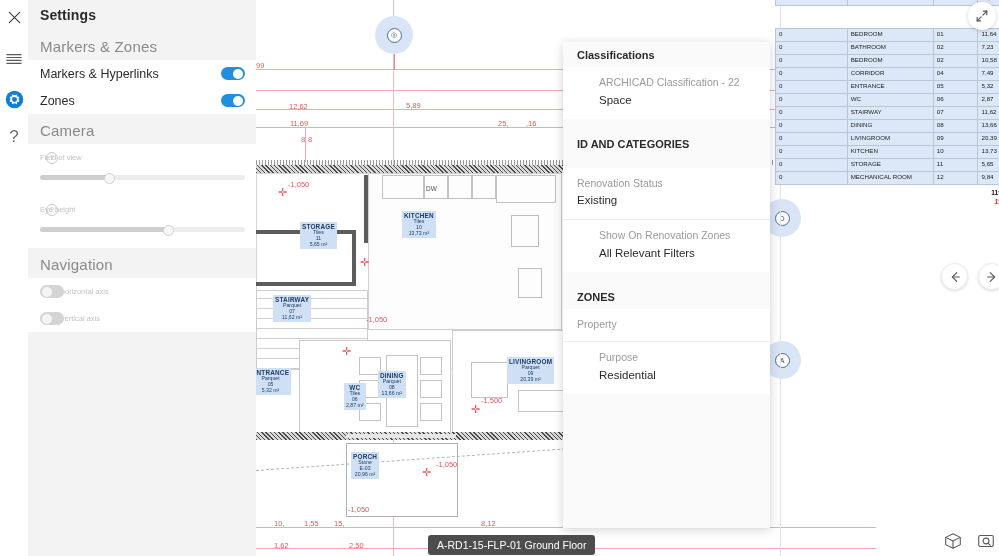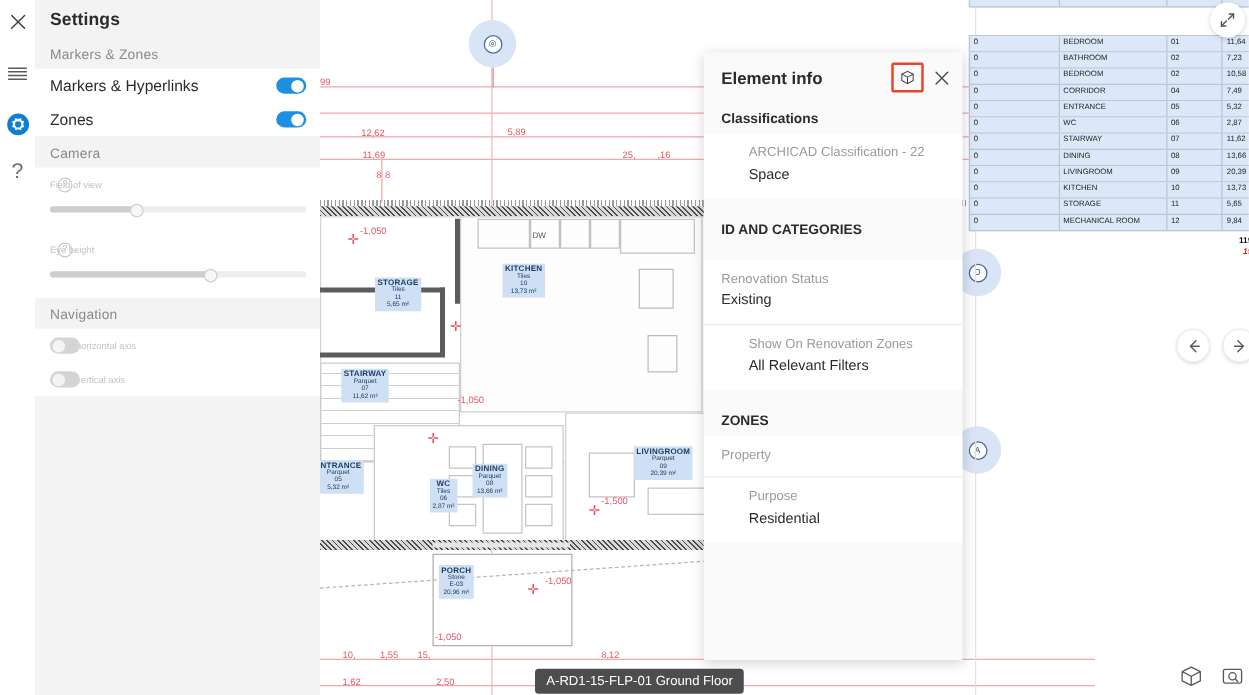--- a/index.html
+++ b/index.html
@@ -17,21 +17,21 @@
   .rail-btn svg{display:block;}
   .rail-close{margin-top:3px;}
   .rail-list{margin-top:14px;}
   .rail-gear{margin-top:12px;}
   .rail-help{margin-top:10px;font-size:17px;color:#6d6d6d;font-family:"Liberation Sans",sans-serif;}
 
   
   .settings{position:absolute;left:28px;top:0;width:228px;height:556px;background:#f3f3f3;z-index:35;}
   .settings-head{height:30px;display:flex;align-items:center;padding-left:12px;}
   .settings-title{font-size:14px;font-weight:bold;color:#2b2b2b;letter-spacing:.1px;}
-  .sec-label{font-size:11px;color:#8a8a8a;padding:8px 0 5px 12px;letter-spacing:.2px;}
+  .sec-label{font-size:15px;color:#8a8a8a;padding:8px 0 5px 12px;letter-spacing:.2px;}
   .card{background:#fff;}
   .row{height:27px;display:flex;align-items:center;padding:0 11px 0 12px;}
   .row-label{flex:1;font-size:12.5px;color:#2b2b2b;}
   .row-label.dim{color:#c3c3c3;}
   .toggle{width:24px;height:13px;border-radius:7px;background:#1f8fe0;position:relative;flex:none;cursor:pointer;}
   .toggle.off{background:#d4d4d4;}
   .toggle .knob{position:absolute;top:1.5px;left:12px;width:10px;height:10px;border-radius:50%;background:#fff;}
   .toggle.off .knob{left:1.5px;background:#f4f4f4;}
   .slider-row{padding:0 11px 0 12px;height:13px;display:flex;align-items:center;}
   .track{position:relative;height:5px;border-radius:3px;background:#ededed;flex:1;}
@@ -403,35 +403,20 @@
         <rect x="3" y="5" width="16" height="12" rx="1.5"></rect>
         <circle cx="11" cy="11" r="3.2"></circle>
           <path d="M13.4 13.4 16 16"></path>
       </svg>
     </div>
   </div>
 
   <div class="viewchip">A-RD1-15-FLP-01 Ground Floor</div>
 
   <div class="elinfo">
-    <div class="ei-head">
-      <div class="ei-title">Element info</div>
-      <div class="ei-3d">
-        <svg width="14" height="14" viewBox="0 0 20 20" fill="none" stroke="#3c3c3c" stroke-width="1.15" stroke-linejoin="round">
-          <path d="M10 3 3.5 6.2v7.2L10 17l6.5-3.6V6.2z"></path>
-            <path d="M3.5 6.2 10 9.6l6.5-3.4"></path>
-            <path d="M10 9.6V17"></path>
-        </svg>
-      </div>
-      <div class="ei-x">
-        <svg width="13" height="13" viewBox="0 0 14 14" stroke="#4a4a4a" stroke-width="1.2" stroke-linecap="round">
-          <path d="M2 2l10 10M12 2L2 12"></path>
-        </svg>
-      </div>
-    </div>
     <div id="ei-body">
         <div class="ei-sec">Classifications</div>
         <div class="ei-card">
           <div class="ei-item">
             <div class="ei-k">ARCHICAD Classification - 22</div>
             <div class="ei-v">Space</div>
           </div>
         </div>
         <div class="ei-gap"></div>
         <div class="ei-sec">ID AND CATEGORIES</div>

